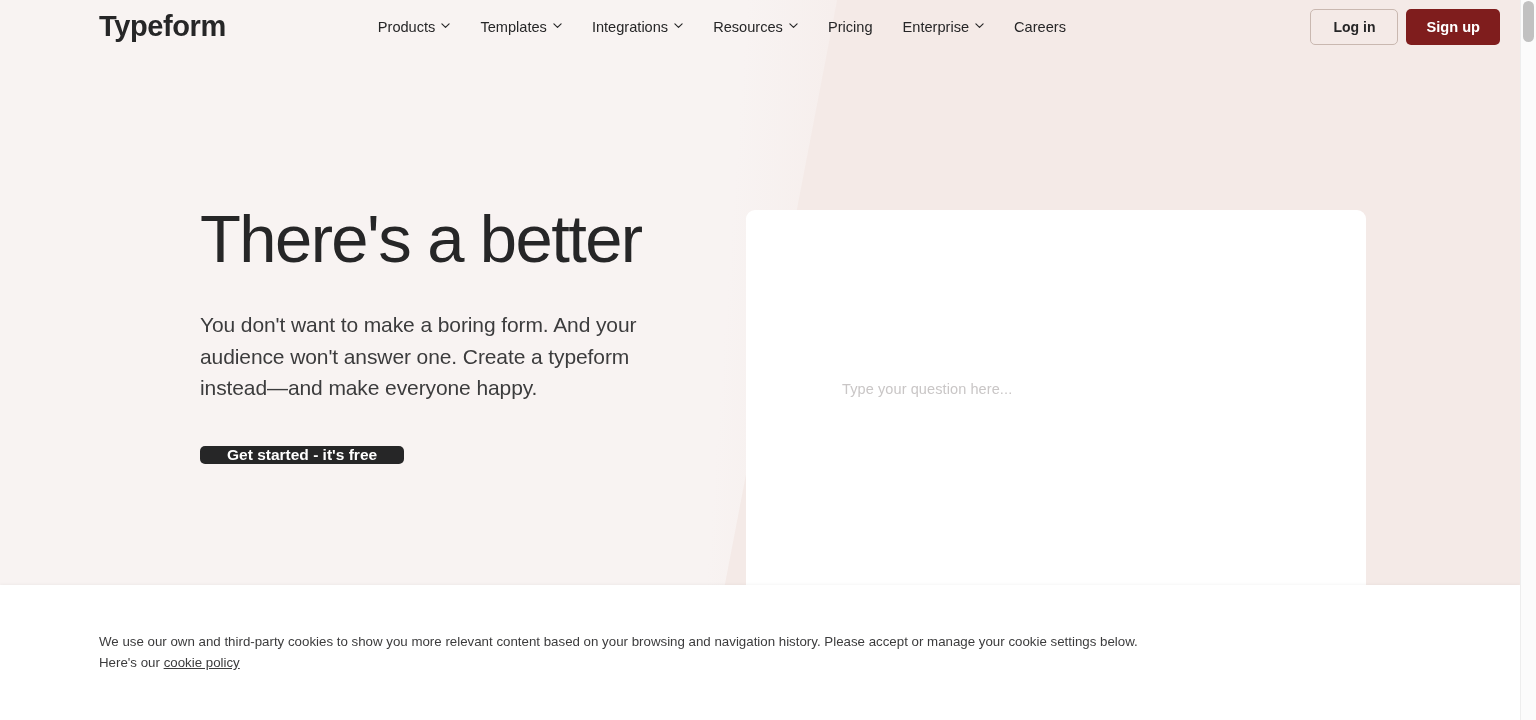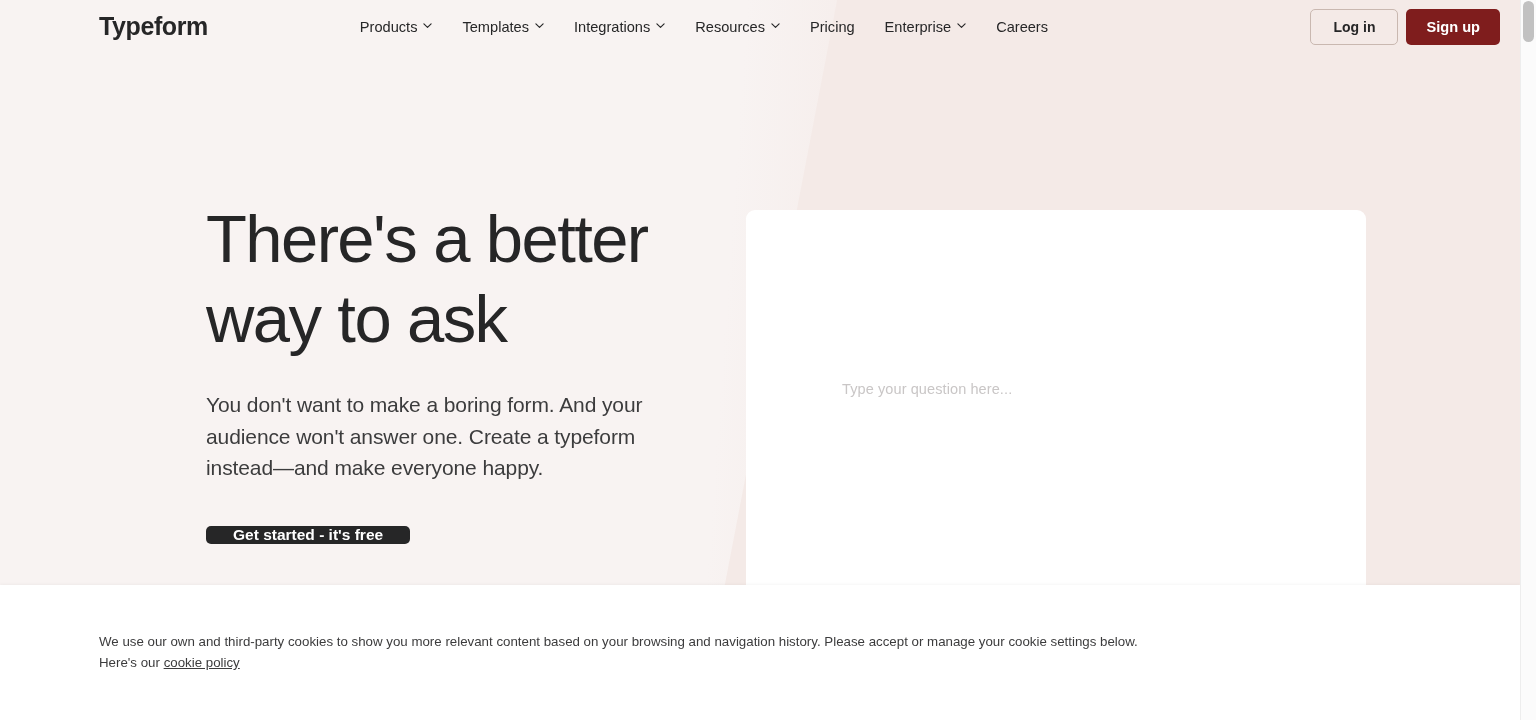--- a/index.html
+++ b/index.html
@@ -48,21 +48,21 @@
     position: absolute;
     top: 0; left: 0;
     width: 1520px;
     height: 53px;
     display: flex;
     align-items: center;
     padding: 0 20px 0 99px;
     z-index: 20;
   }
   .logo {
-    font-size: 25px;
+    font-size: 29px;
     font-weight: bold;
     letter-spacing: -0.4px;
     color: #262627;
     white-space: nowrap;
     text-align: right;
   }
   .nav-links {
     display: flex;
     align-items: center;
     gap: 30px;
@@ -113,21 +113,21 @@
     border-radius: 5px;
     padding: 10px 20px;
     cursor: pointer;
     font-family: inherit;
     white-space: nowrap;
   }
 
   
   .hero-left {
     position: absolute;
-    left: 206px;
+    left: 200px;
     top: 199px;
     width: 520px;
     z-index: 10;
   }
   .hero-title {
     font-size: 67px;
     line-height: 80px;
     font-weight: normal;
     letter-spacing: -1.6px;
     color: #262627;
@@ -320,21 +320,20 @@
 
   <div class="nav-right">
     <button class="btn-login">Log in</button>
     <button class="btn-signup">Sign up</button>
   </div>
 </nav>
 
 <section class="hero-left">
   <h1 class="hero-title">
     <span>There's a better</span><br>
-    <span>way to ask</span>
   </h1>
   <p class="hero-sub">You don't want to make a boring form. And your audience won't answer one. Create a typeform instead—and make everyone happy.</p>
   <button class="btn-cta">Get started - it's free</button>
 </section>
 
 <div class="hero-card">
   <div class="card-placeholder">Type your question here...</div>
 </div>
 
 <div class="cookie-banner">

